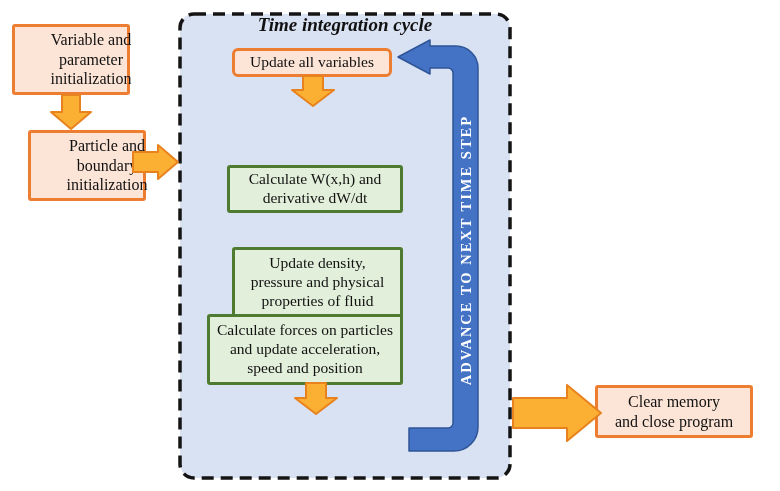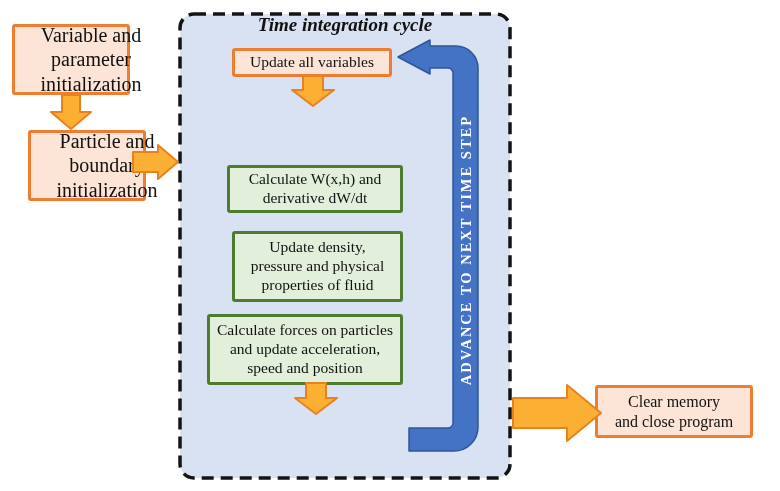--- a/index.html
+++ b/index.html
@@ -24,21 +24,21 @@
   .container-rect{fill:var(--container-fill);stroke:#141414;stroke-width:3.5;}
   .loop-arrow{fill:var(--loop-blue);stroke:var(--loop-blue-dark);stroke-width:1.5;stroke-linejoin:round;}
   .gold-arrow{fill:var(--gold-arrow);stroke:var(--gold-arrow-stroke);stroke-width:2;stroke-linejoin:round;}
   .box{
     position:absolute;z-index:1;box-sizing:border-box;border-radius:3px;
     display:flex;align-items:center;justify-content:center;text-align:center;
   }
   .box .lbl{white-space:pre-line;line-height:1.22;}
   .orange{background:var(--orange-fill);border:3px solid var(--orange-border);}
   .green{background:var(--green-fill);border:3px solid var(--green-border);}
-  .init-box{font-size:20px;padding-left:40px;}
+  .init-box{font-size:16px;padding-left:40px;}
   .cycle-box{font-size:15.5px;}
   .cycle-title{
     position:absolute;z-index:3;left:178px;top:14px;width:334px;text-align:center;
     font-size:19px;font-weight:bold;font-style:italic;
   }
   .loop-label{
     position:absolute;z-index:3;left:466px;top:250px;white-space:nowrap;
     transform:translate(-50%,-50%) rotate(-90deg);
     color:#fff;font-weight:bold;font-size:14.5px;letter-spacing:2px;
     font-family:"Liberation Serif","DejaVu Serif",serif;
@@ -69,28 +69,28 @@
 initialization</span>
   </div>
   <div class="box orange init-box" style="left:28px;top:130px;width:118px;height:71px;">
     <span class="lbl">Particle and
 boundary
 initialization</span>
   </div>
 
   <div class="cycle-title">Time integration cycle</div>
 
-  <div class="box orange cycle-box" style="left:232px;top:48px;width:160px;height:29px;">
+  <div class="box orange cycle-box" style="left:232px;top:48px;width:160px;height:29px;border-radius:6px;">
     <span class="lbl">Update all variables</span>
   </div>
   <div class="box green cycle-box" style="left:227px;top:165px;width:176px;height:48px;">
     <span class="lbl">Calculate W(x,h) and
 derivative dW/dt</span>
   </div>
-  <div class="box green cycle-box" style="left:232px;top:231px;width:171px;height:71px;align-items:center;">
+  <div class="box green cycle-box" style="left:232px;top:247px;width:171px;height:71px;align-items:center;">
     <span class="lbl">Update density,
 pressure and physical
 properties of fluid</span>
   </div>
   <div class="box green cycle-box" style="left:207px;top:314px;width:196px;height:71px;">
     <span class="lbl">Calculate forces on particles
 and update acceleration,
 speed and position</span>
   </div>
 

